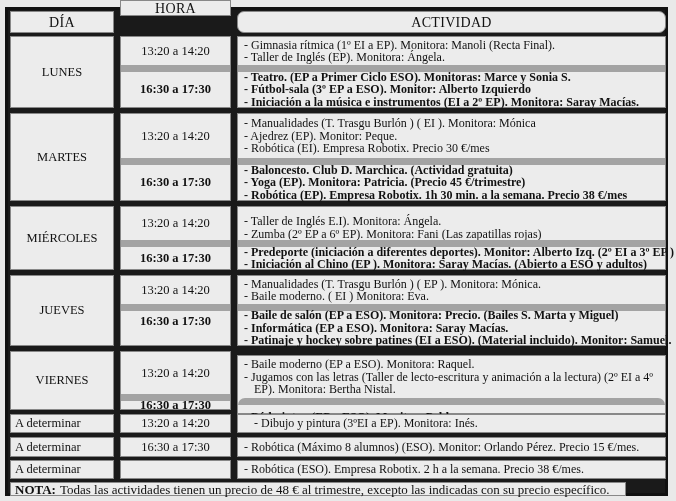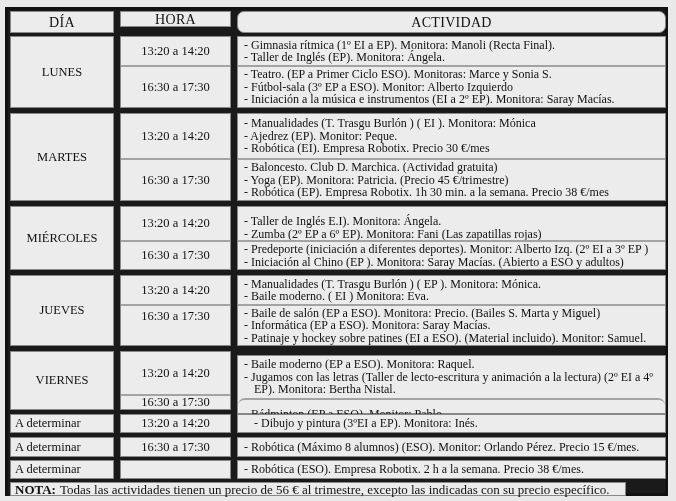--- a/index.html
+++ b/index.html
@@ -21,35 +21,35 @@
     font-size: 12.5px; line-height: 13px;
   }
   .center { display: flex; align-items: center; justify-content: center; text-align: center; }
   .hdr { font-size: 14px; letter-spacing: 0.3px; }
   .day { font-size: 12.5px; }
   .sub {
     position: absolute; left: 0; right: 0; box-sizing: border-box;
     display: flex; flex-direction: column; justify-content: center;
   }
   .sub.center { align-items: center; }
-  .sub + .sub { border-top: 2px solid #a3a3a3; }
+  .sub + .sub { border-top: 7px solid #a3a3a3; font-weight: bold; }
   .act { padding: 0 4px 0 6px; }
   .act .line { white-space: nowrap; font-size: 12px; line-height: 12.5px; }
   .act .line.wrap { white-space: normal; padding-left: 10px; text-indent: -10px; }
   .left { justify-content: flex-start; padding-left: 4px; }
   .note { font-size: 13px; padding-left: 4px; display:flex; align-items:center; }
   .note b { margin-right: 4px; }
 </style>
 </head>
 <body>
 
 <div class="frame"></div>
 
 <div class="cell center hdr" style="left:10px;top:11px;width:104px;height:22px;">DÍA</div>
-<div class="cell center hdr" style="left:120px;top:11px;width:111px;height:16px;">HORA</div>
+<div class="cell center hdr" style="left:120px;top:0;width:111px;height:16px;">HORA</div>
 <div class="cell center hdr" style="left:237px;top:11px;width:429px;height:22px;border-radius:7px;">ACTIVIDAD</div>
 
 <div class="cell center day" style="left:10px;top:36px;width:104px;height:72px;">LUNES</div>
 <div class="cell" style="left:120px;top:36px;width:111px;height:72px;">
   <div class="sub center" style="top:0;height:28px;">13:20 a 14:20</div>
   <div class="sub center" style="top:28px;height:42px;">16:30 a 17:30</div>
 </div>
 <div class="cell" style="left:237px;top:36px;width:429px;height:72px;">
   <div class="sub act" style="top:0;height:28px;">
     <div class="line">- Gimnasia rítmica (1º EI a EP). Monitora: Manoli (Recta Final).</div>
@@ -135,14 +135,14 @@
 <div class="cell center left" style="left:10px;top:437px;width:104px;height:20px;font-size:12.5px;">A determinar</div>
 <div class="cell center" style="left:120px;top:437px;width:111px;height:20px;">16:30 a 17:30</div>
 <div class="cell act" style="left:237px;top:437px;width:429px;height:20px;display:flex;align-items:center;font-size:12px;">- Robótica (Máximo 8 alumnos) (ESO). Monitor: Orlando Pérez. Precio 15 €/mes.</div>
 
 <div class="cell center left" style="left:10px;top:460px;width:104px;height:19px;font-size:12.5px;">A determinar</div>
 <div class="cell center" style="left:120px;top:460px;width:111px;height:19px;"></div>
 <div class="cell act" style="left:237px;top:460px;width:429px;height:19px;display:flex;align-items:center;font-size:12px;">- Robótica (ESO). Empresa Robotix. 2 h a la semana. Precio 38 €/mes.</div>
 
 <div class="cell note" style="left:10px;top:482px;width:616px;height:14px;">
   <b>NOTA:</b>
-  <span>Todas las actividades tienen un precio de 56 € al trimestre,  excepto las indicadas con su precio específico.</span>
+  <span>Todas las actividades tienen un precio de 48 € al trimestre,  excepto las indicadas con su precio específico.</span>
 </div>
 
 </body></html>

